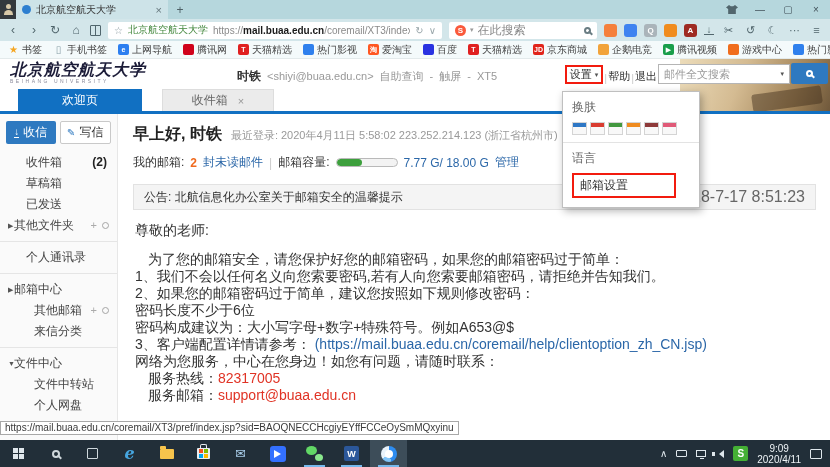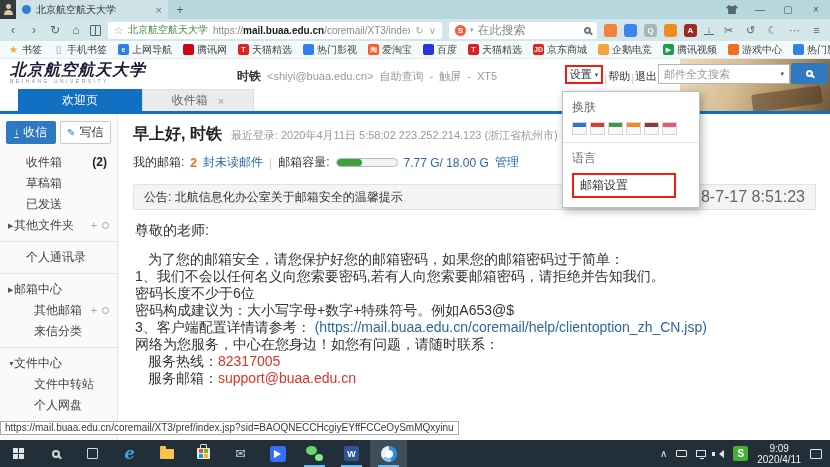--- a/index.html
+++ b/index.html
@@ -57,21 +57,21 @@
   .userinfo { position:absolute; left:237px; top:9px; font-size:11px; color:#999; display:flex; gap:6px; align-items:baseline; white-space:nowrap; }
   .userinfo b { color:#333; font-size:12px; }
   .mh-tools { position:absolute; right:2px; top:4px; display:flex; align-items:flex-end; gap:1px; font-size:11px; color:#333; }
   .red-outline { border:2px solid #f21b0e; padding:0 3px; display:inline-flex; align-items:center; gap:3px; background:#fff; }
   .caret { font-size:7px; color:#555; }
   .vsep { color:#ccc; }
   .mh-search { width:132px; height:20px; border:1px solid #b5b5b5; background:#fff; display:flex; align-items:center; padding:0 5px; color:#999; font-size:11px; }
   .mh-search span.ph { flex:1; white-space:nowrap; overflow:hidden; }
   .mh-btn { width:37px; height:21px; background:#2e79c0; border-radius:2px; display:grid; place-items:center; color:#fff; }
 
-  .tabrow { position:absolute; left:18px; top:30px; height:22px; display:flex; z-index:1; }
+  .tabrow { position:absolute; left:18px; top:30px; height:22px; display:flex; z-index:1;gap:20px; }
   .tab-welcome { width:124px; background:#1170c2; color:#fff; text-align:center; line-height:22px; font-size:12px; }
   .tab-inbox { width:112px; background:#ebebeb; border:1px solid #ddd; border-bottom:none; color:#666; display:flex; align-items:center; justify-content:center; gap:10px; font-size:12px; }
   .tab-inbox .x { color:#999; font-size:11px; }
   .bluebar { position:absolute; left:0; top:52px; width:100%; height:3px; background:#1170c2; z-index:1; }
 
   .sidebar { position:absolute; left:0; top:55px; width:118px; height:326px; background:#fafafa; border-right:1px solid #e7e7e7; font-size:12px; color:#444; }
   .sb-btns { display:flex; gap:4px; padding:7px 6px 8px; }
   .btn-receive { flex:1; height:23px; background:#2e79c0; color:#fff; border-radius:2px; display:flex; align-items:center; justify-content:center; gap:4px; font-size:12px; }
   .btn-compose { flex:1; height:23px; background:#fff; border:1px solid #c9c9c9; border-radius:2px; color:#333; display:flex; align-items:center; justify-content:center; gap:4px; font-size:12px; }
   .ri { font-size:10px; line-height:10px; border-bottom:1px solid #fff; }
@@ -363,20 +363,21 @@
         <span class="link">管理</span>
       </div>
       <div class="ann-header">
         <span class="ann-title">公告: 北航信息化办公室关于邮箱安全的温馨提示</span>
         <span class="ann-date">2018-7-17 8:51:23</span>
       </div>
       <div class="ann-body">
         <div class="sal">尊敬的老师:</div>
         <div class="ind">为了您的邮箱安全，请您保护好您的邮箱密码，如果您的邮箱密码过于简单：</div>
         <div>1、我们不会以任何名义向您索要密码,若有人向您索要邮箱密码，请拒绝并告知我们。</div>
+        <div>2、如果您的邮箱密码过于简单，建议您按照如下规则修改密码：</div>
         <div>密码长度不少于6位</div>
         <div>密码构成建议为：大小写字母+数字+特殊符号。例如A653@$</div>
         <div><span>3、客户端配置详情请参考：</span> <span class="link">(https://mail.buaa.edu.cn/coremail/help/clientoption_zh_CN.jsp)</span></div>
         <div>网络为您服务，中心在您身边！如您有问题，请随时联系：</div>
         <div class="ind"><span>服务热线：</span><span class="red">82317005</span></div>
         <div class="ind"><span>服务邮箱：</span><span class="red">support@buaa.edu.cn</span></div>
       </div>
     </div>
   </div>
 

